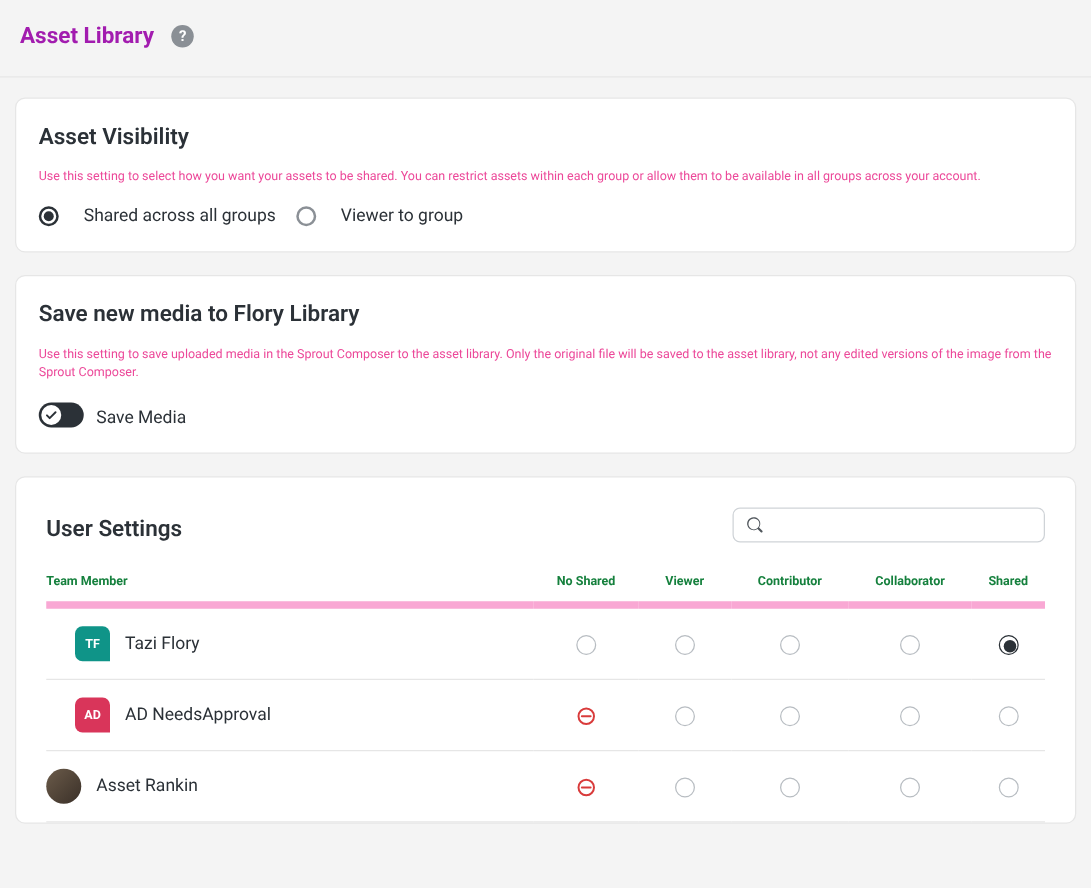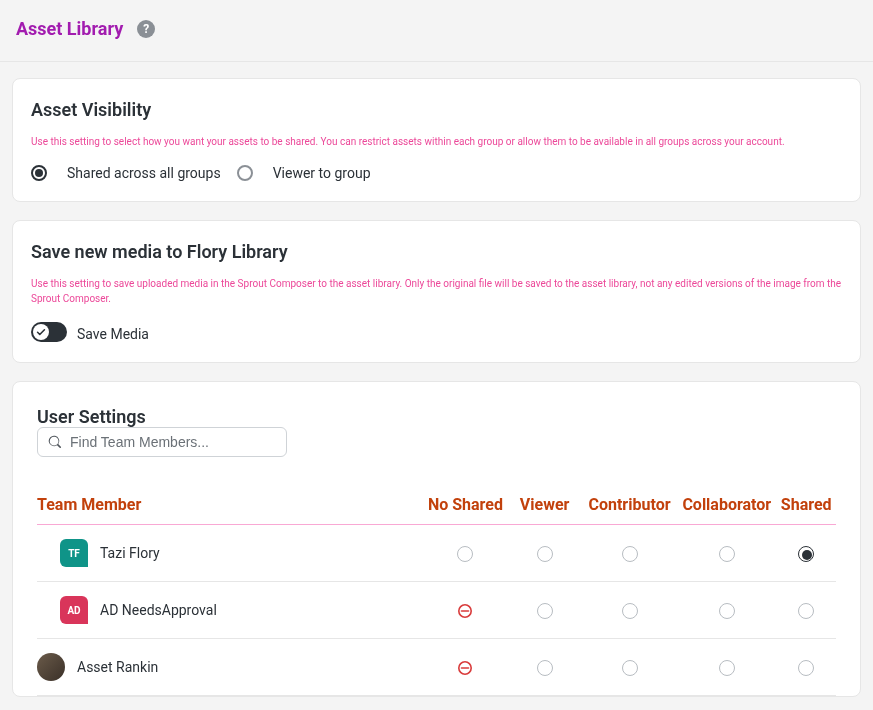--- a/index.html
+++ b/index.html
@@ -108,24 +108,23 @@
   .toggle-knob svg { width:10px; height:10px; }
   .toggle-label { font-size: 14px; }
   .user-card {
     background: #fff;
     border: 1px solid #e6e6e6;
     border-radius: 8px;
     padding: 24px 24px 0 24px;
   }
   .user-header {
     display: flex;
-    align-items: flex-start;
+    align-items: flex-end;
     justify-content: space-between;
-    margin-bottom: 28px;
-    flex-direction: column;
+    margin-bottom: 16px;
   }
   .user-title {
     font-size: 18px;
     font-weight: 600;
   }
   .search-wrap {
     display: flex;
     align-items: center;
     border: 1px solid #cfd3d7;
     border-radius: 6px;
@@ -140,25 +139,25 @@
     flex: 1;
     color: #2b3137;
   }
   .search-input::placeholder { color: #6b7177; }
   table {
     width: 100%;
     border-collapse: collapse;
   }
   th {
     text-align: left;
-    font-size: 16px;
+    font-size: 10px;
     font-weight: 700;
-    color: #c2410c;
+    color: #15803d;
     padding: 10px 0;
-    border-bottom: 1px solid #f9a8d4;
+    border-bottom: 6px solid #f9a8d4;
   }
   th.col-center { text-align: center; }
   td {
     padding: 14px 0;
     border-bottom: 1px solid #e6e6e6;
     vertical-align: middle;
   }
   .member-cell {
     display: flex;
     align-items: center;
@@ -253,21 +252,20 @@
     </div>
   </div>
 
   <div class="user-card">
     <div class="user-header">
       <div class="user-title">User Settings</div>
       <div class="search-wrap">
         <svg viewBox="0 0 16 16">
             <path d="M11.7 10.3a6 6 0 1 0-1.4 1.4l3 3a1 1 0 0 0 1.4-1.4l-3-3zM2 7a5 5 0 1 1 10 0A5 5 0 0 1 2 7z"></path>
           </svg>
-        <input class="search-input" placeholder="Find Team Members..." style="">
       </div>
     </div>
 
     <table>
       <thead>
         <tr>
           <th class="col-member">Team Member</th>
           <th class="col-noaccess col-center">No Shared</th>
           <th class="col-viewer col-center">Viewer</th>
           <th class="col-contributor col-center">Contributor</th>

